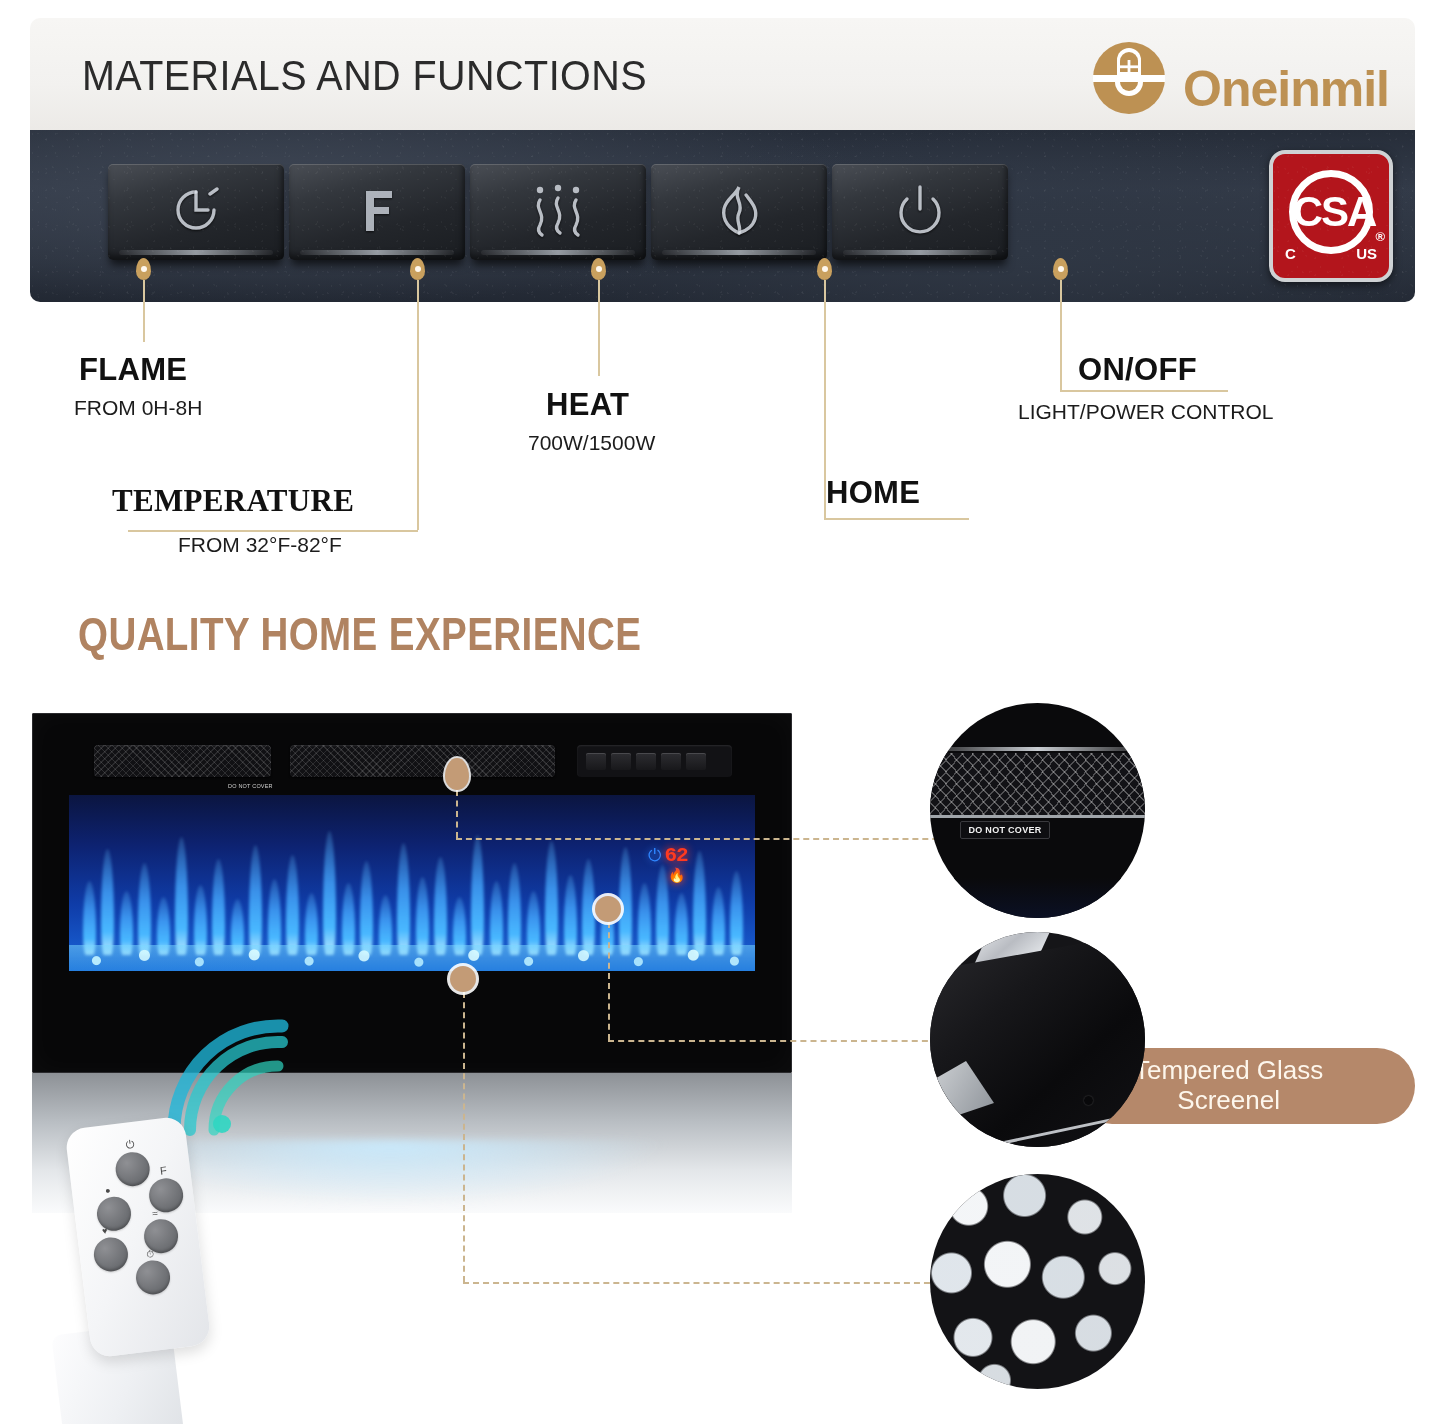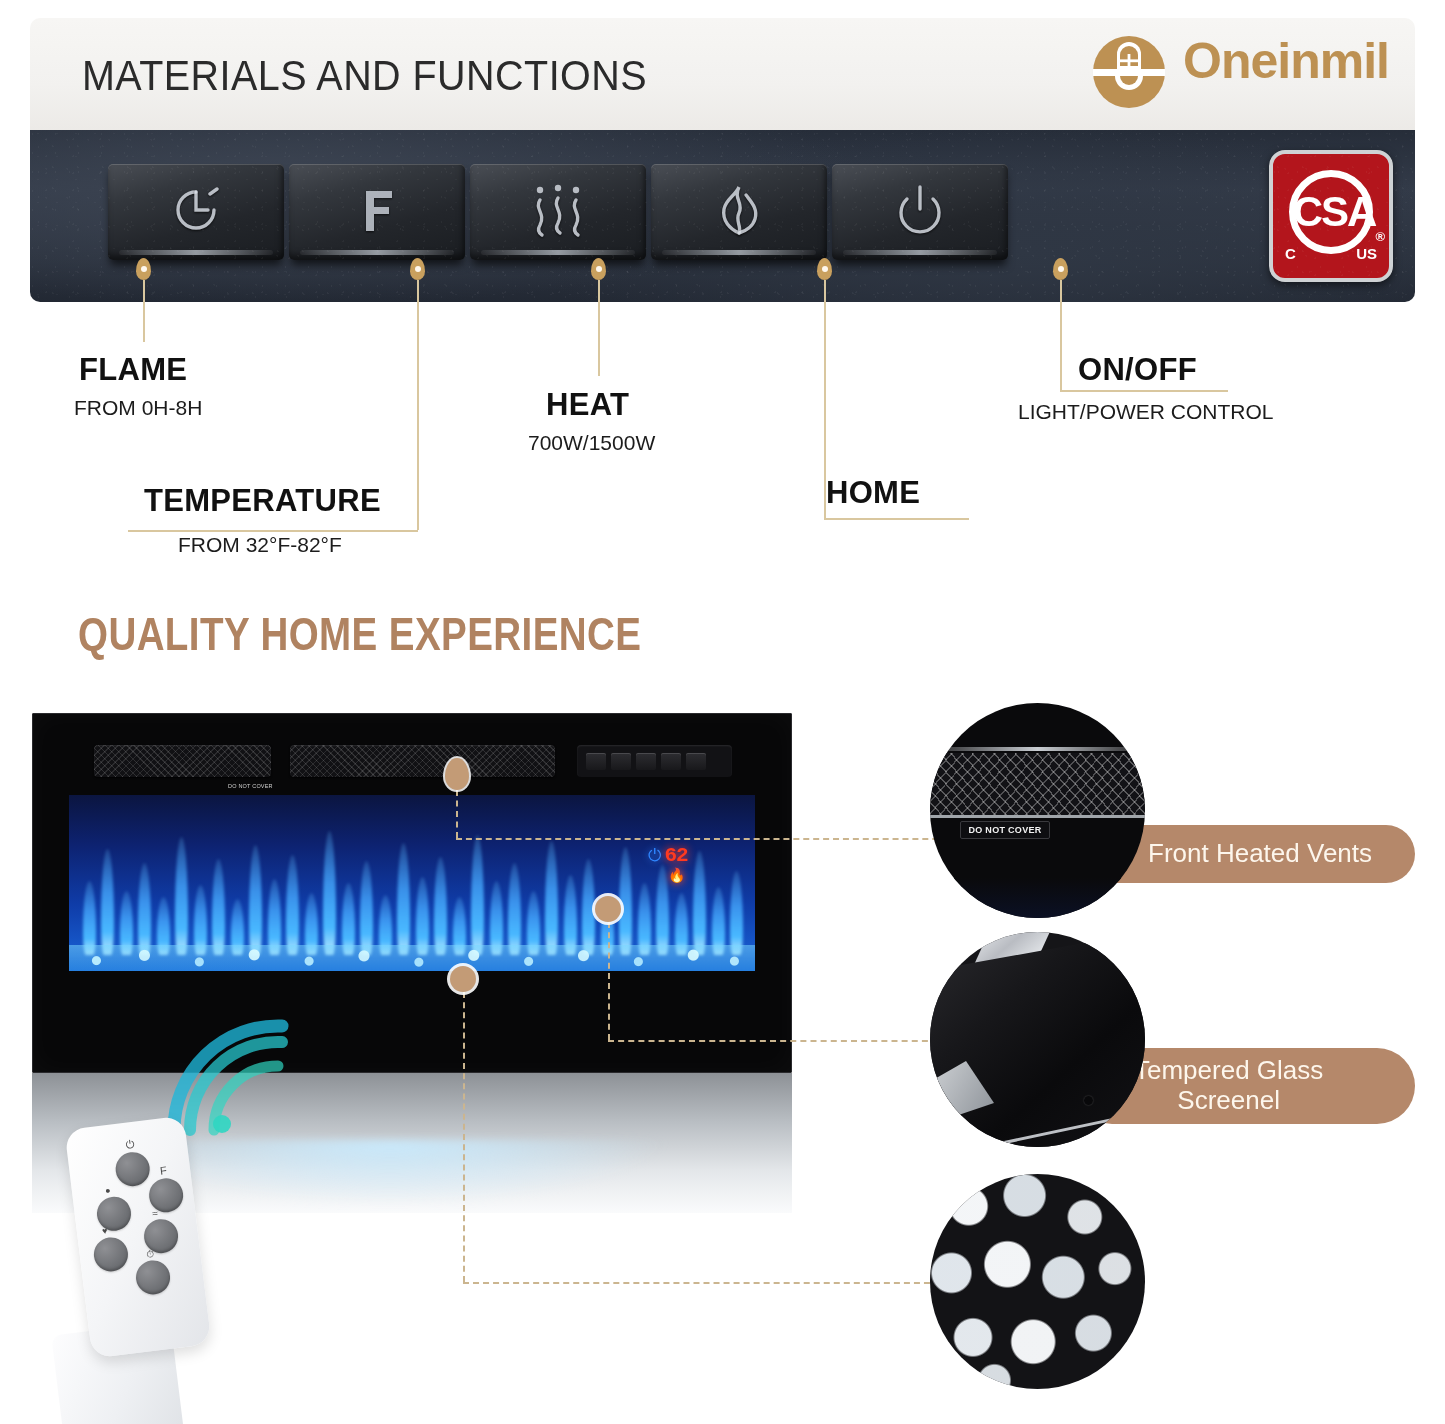--- a/index.html
+++ b/index.html
@@ -16,21 +16,21 @@
     position: absolute; left: 30px; top: 18px; width: 1385px; height: 112px;
     background: linear-gradient(180deg,#f7f6f4 0%, #f2f1ef 60%, #eceae7 100%);
     border-radius: 10px 10px 0 0;
   }
   .header-title {
     position: absolute; left: 52px; top: 34px;
     font-size: 42px; font-weight: 400; letter-spacing: .5px;
     color: #2b2b2b; white-space: nowrap;
     transform: scaleX(.94); transform-origin: left center;
   }
-  .logo-wrap { position: absolute; right: 26px; top: 14px; height: 86px; display: flex; align-items: flex-start; gap: 14px; }
+  .logo-wrap { position: absolute; right: 26px; top: 14px; height: 86px; display: flex; align-items: flex-end; gap: 14px; }
   .logo-mark { width: 80px; height: 80px; position: relative; }
   .logo-text {
     font-size: 50px; font-weight: 700; color: #bd9153; letter-spacing: -1px;
     white-space: nowrap;
   }
 
   
   .panel {
     position: absolute; left: 30px; top: 130px; width: 1385px; height: 172px;
     border-radius: 0 0 10px 10px; overflow: hidden;
@@ -298,21 +298,21 @@
   <div class="lead lead-h" style="left:128px; top:530px; width:290px;"></div>
   <div class="lead lead-v" style="left:598px; top:280px; height:96px;"></div>
   <div class="lead lead-v" style="left:824px; top:280px; height:238px;"></div>
   <div class="lead lead-h" style="left:824px; top:518px; width:145px;"></div>
   <div class="lead lead-v" style="left:1060px; top:280px; height:110px;"></div>
   <div class="lead lead-h" style="left:1060px; top:390px; width:168px;"></div>
 
   <div class="co-title" style="left:79px;  top:352px;">FLAME</div>
   <div class="co-sub" style="left:74px;  top:396px;">FROM 0H-8H</div>
 
-  <div class="co-title" style="left:144px; top:483px;">TEMPERATURE</div>
+  <div class="co-title" style="left:112px; top:483px;font-family:Liberation Serif, serif;">TEMPERATURE</div>
   <div class="co-sub" style="left:178px; top:533px;">FROM 32°F-82°F</div>
 
   <div class="co-title" style="left:546px; top:387px;">HEAT</div>
   <div class="co-sub" style="left:528px; top:431px;">700W/1500W</div>
 
   <div class="co-title" style="left:826px; top:475px;">HOME</div>
 
   <div class="co-title" style="left:1078px; top:352px;">ON/OFF</div>
   <div class="co-sub" style="left:1018px; top:400px;">LIGHT/POWER CONTROL</div>
 
@@ -429,23 +429,20 @@
                                  repeating-linear-gradient(-48deg, rgba(255,255,255,.26) 0 1.4px, transparent 1.4px 8px);
                 background-color:#121216;"></div>
     <div style="position:absolute;left:0;right:0;top:112px;height:3px;background:rgba(225,232,240,.7);"></div>
     <div style="position:absolute;left:30px;top:118px;width:90px;height:18px;background:#0e0e11;border:1px solid #3a3a3e;border-radius:2px;
                 display:flex;align-items:center;justify-content:center;">
       <span style="font-size:9px;font-weight:700;color:#f2f2f2;letter-spacing:.3px;">DO NOT COVER</span>
     </div>
     <div style="position:absolute;left:0;right:0;bottom:0;height:40px;background:linear-gradient(180deg,#0a0a0c,#0b1024);"></div>
   </div>
 
-  <div class="pill" style="left:1074px; top:825px; width:341px;">
-    <span class="pill-txt">Front Heated Vents</span>
-  </div>
 
   <div class="pin-dot" style="left:595px; top:896px;"></div>
   <div class="dash dash-v" style="left:608px; top:922px; height:118px;"></div>
   <div class="dash dash-h" style="left:608px; top:1040px; width:330px;"></div>
 
   <div class="dcircle" style="left:930px; top:932px; width:215px; height:215px;">
     <div style="position:absolute;inset:0;background:#151518;"></div>
     <div style="position:absolute;left:38px;top:-8px;width:82px;height:54px;
                 background:linear-gradient(140deg,#f3f5f7,#b9bcc2 45%,#e9ecef 80%);clip-path:polygon(0 100%,30% 0,100% 14%,74% 100%);"></div>
     <div style="position:absolute;inset:0;background:linear-gradient(138deg,#2a2a2e 0%,#17171a 34%,#0a0a0c 64%,#121215 100%);

